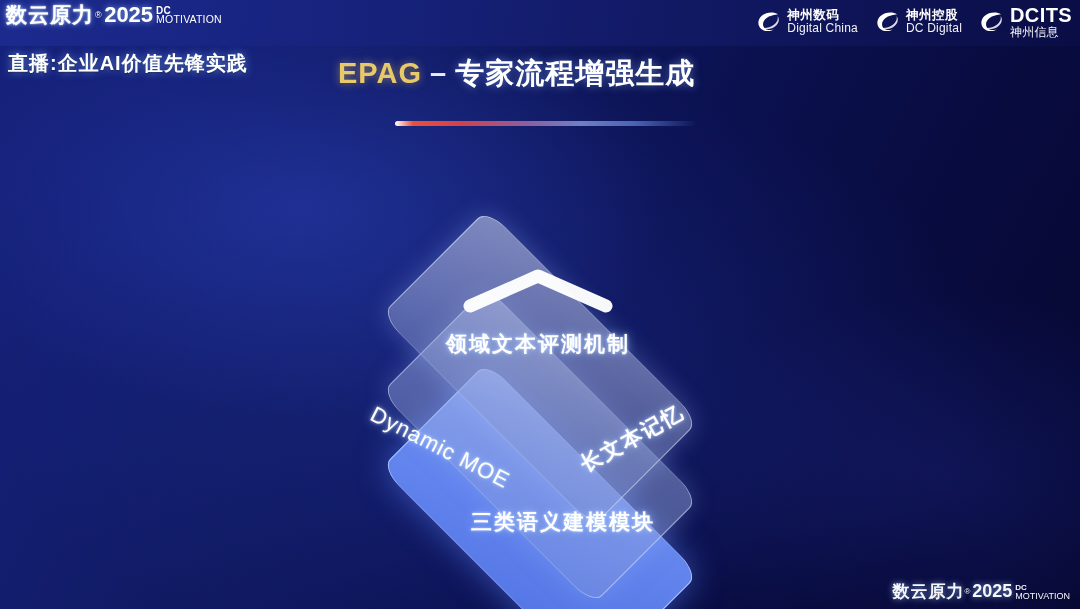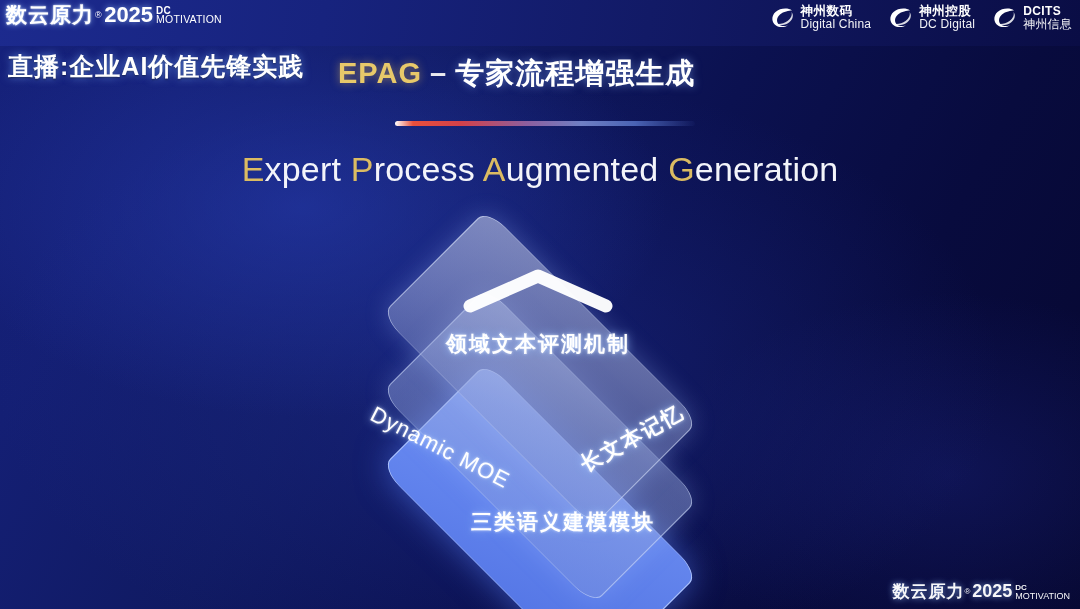--- a/index.html
+++ b/index.html
@@ -25,33 +25,33 @@
   .bm-cn{font-size:21px;font-weight:bold;letter-spacing:1px;
     text-shadow:0 0 6px rgba(150,190,255,.85),0 0 2px #fff;}
   .bm-reg{font-size:9px;vertical-align:super;margin:0 1px 0 1px;}
   .bm-year{font-size:22px;font-weight:bold;letter-spacing:0px;margin-left:1px;
     text-shadow:0 0 6px rgba(150,190,255,.8);}
   .bm-dc{display:inline-block;margin-left:3px;line-height:9px;text-align:left;}
   .bm-dc b{display:block;font-size:10px;font-weight:bold;letter-spacing:.3px;}
   .bm-dc i{display:block;font-size:10.5px;font-style:normal;letter-spacing:.2px;}
 
   .livetitle{
-    position:absolute;left:8px;top:50px;color:#fff;font-size:25px;font-weight:bold;
+    position:absolute;left:8px;top:50px;color:#fff;font-size:20px;font-weight:bold;
     letter-spacing:1px;white-space:nowrap;
     text-shadow:0 0 8px rgba(120,170,255,.75),0 1px 2px rgba(0,0,0,.6);
   }
 
   
   .logos{position:absolute;right:8px;top:5px;display:flex;gap:17px;align-items:center;}
   .logo{display:flex;align-items:center;gap:5px;}
   .swirl{width:26px;height:22px;flex:none;}
   .logo-txt{color:#fff;line-height:1.05;white-space:nowrap;}
   .logo-txt .l1{font-size:12.5px;font-weight:bold;letter-spacing:.5px;display:block;}
   .logo-txt .l2{font-size:12px;letter-spacing:.2px;display:block;opacity:.95;}
-  .logo-txt .l1.big{font-size:12px;letter-spacing:.4px;}
+  .logo-txt .l1.big{font-size:20px;letter-spacing:.4px;}
 
   
   .headline{
     position:absolute;left:338px;top:54px;font-size:29px;font-weight:bold;
     white-space:nowrap;letter-spacing:1px;
   }
   .headline .gold{color:#e8c96a;text-shadow:0 0 9px rgba(230,190,90,.55);}
   .headline .dash{color:#e9e9ef;margin:0 8px;}
   .headline .cn{color:#ffffff;text-shadow:0 0 8px rgba(140,180,255,.55);margin-top:11px;}
 
@@ -167,23 +167,20 @@
     </div>
 
   </div>
 
   <div class="headline">
     <span class="gold">EPAG</span><span class="dash">–</span><span class="cn">专家流程增强生成</span>
   </div>
 
   <div class="rule"></div>
 
-  <div class="subhead">
-    <span class="gold">E</span><span class="wh">xpert </span><span class="gold">P</span><span class="wh">rocess </span><span class="gold">A</span><span class="wh">ugmented </span><span class="gold">G</span><span class="wh">eneration</span>
-  </div>
 
   <div class="stack">
     <div class="layer iso l-bot"></div>
     <div class="layer iso l-mid"></div>
     <div class="layer iso l-top"></div>
   </div>
 
   <svg class="chevron" viewBox="0 0 152 46">
     <path d="M8 38 L76 8 L144 38" fill="none" stroke="#ffffff" stroke-width="13" stroke-linecap="round" stroke-linejoin="round" opacity="0.97"></path>
   </svg>

